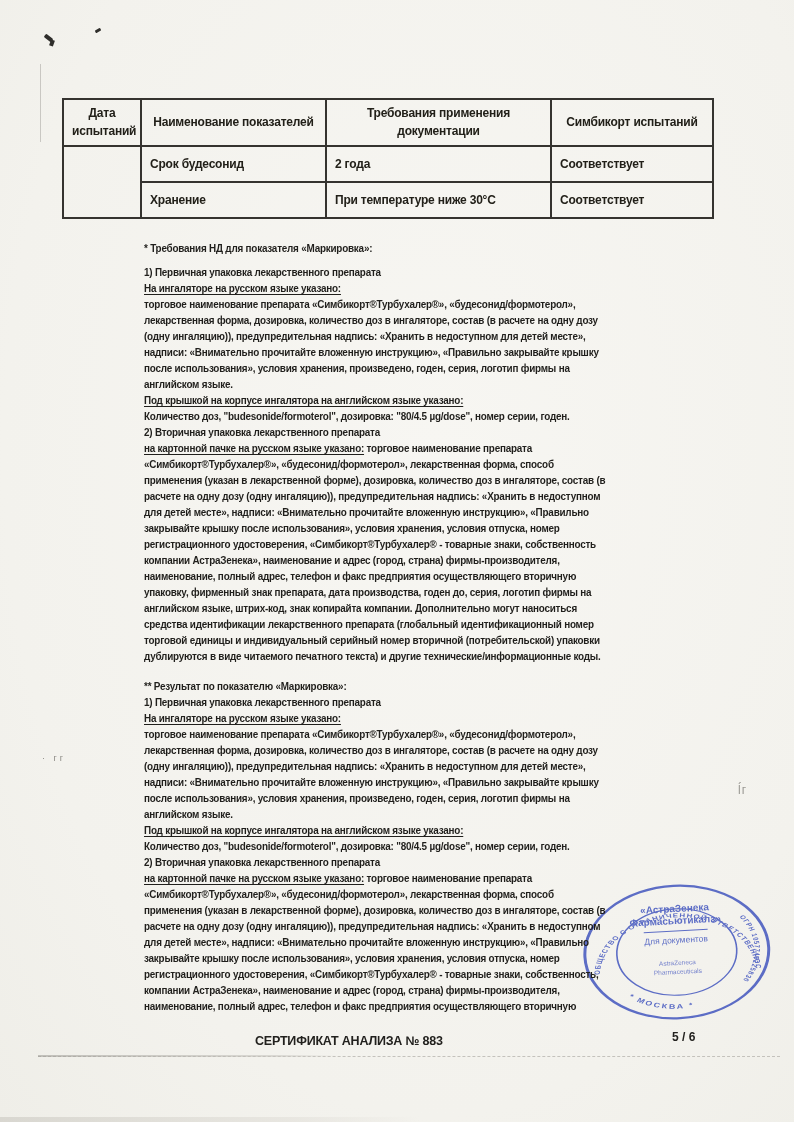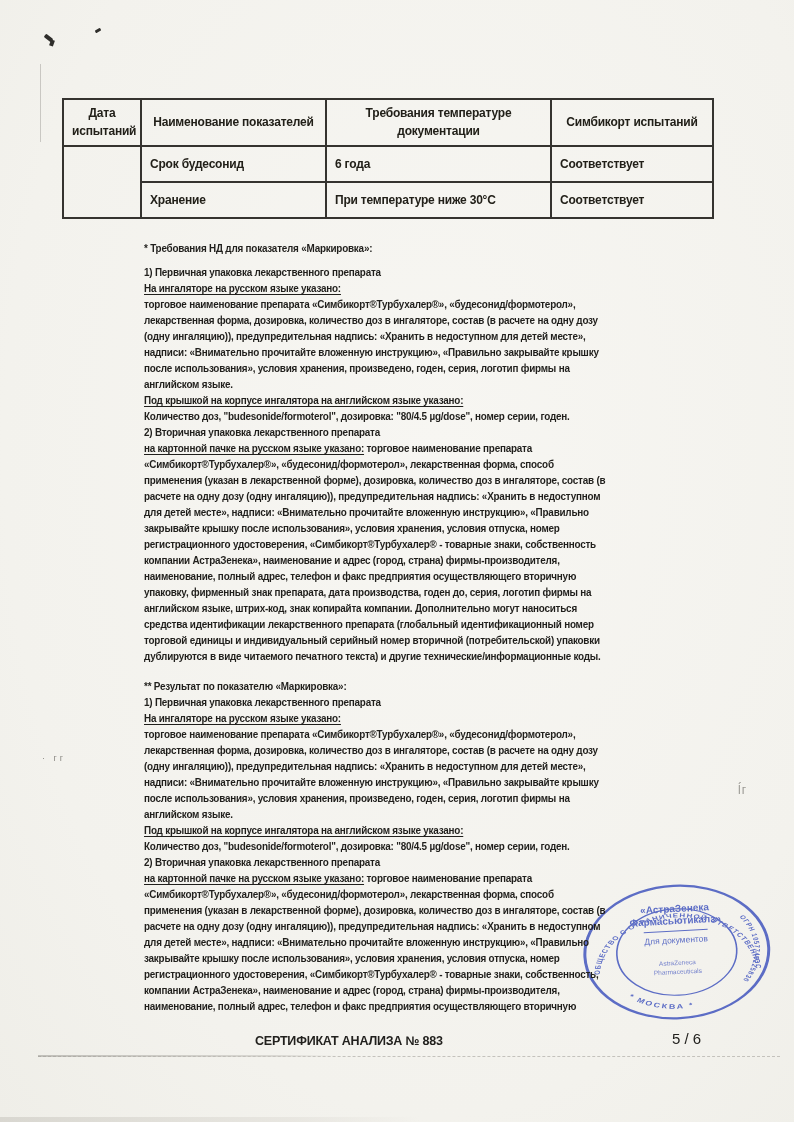--- a/index.html
+++ b/index.html
@@ -42,21 +42,21 @@
   }
   .tl .u{text-decoration:underline;text-underline-offset:2px;}
 
   
   .footer-title{
     position:absolute;left:255px;top:1034px;z-index:2;
     font-size:12.5px;font-weight:bold;letter-spacing:-0.2px;color:#22211e;
   }
   .page-num{
     position:absolute;left:672px;top:1030px;z-index:3;
-    font-size:15px;font-weight:normal;color:#22211e;text-align:center;
+    font-size:12px;font-weight:bold;color:#22211e;text-align:center;
   }
 
   
   .stamp{
     position:absolute;left:575px;top:880px;width:204px;height:152px;
     z-index:1;opacity:0.82;transform:rotate(-3deg);
   }
   .stamp .ring{fill:none;stroke:#3c50bd;}
   .stamp .ring-txt{fill:#3c50bd;font-family:"Liberation Sans",sans-serif;font-weight:bold;}
   .stamp .rt-main{font-size:8px;letter-spacing:1.1px;}
@@ -109,27 +109,27 @@
     <colgroup>
         <col style="width:78px">
         <col style="width:185px">
         <col style="width:225px">
         <col style="width:162px">
       </colgroup>
     <tbody>
         <tr>
       <th>Дата испытаний</th>
       <th>Наименование показателей</th>
-      <th>Требования температуре документации</th>
+      <th>Требования применения документации</th>
       <th>Симбикорт испытаний</th>
     </tr>
     <tr>
       <td class="date-cell" rowspan="2"></td>
       <td>Срок будесонид</td>
-      <td>6 года</td>
+      <td>2 года</td>
       <td>Соответствует</td>
     </tr>
     <tr>
       <td>Хранение</td>
       <td>При температуре ниже 30°C</td>
       <td>Соответствует</td>
     </tr>
   </tbody>
     </table>
 

